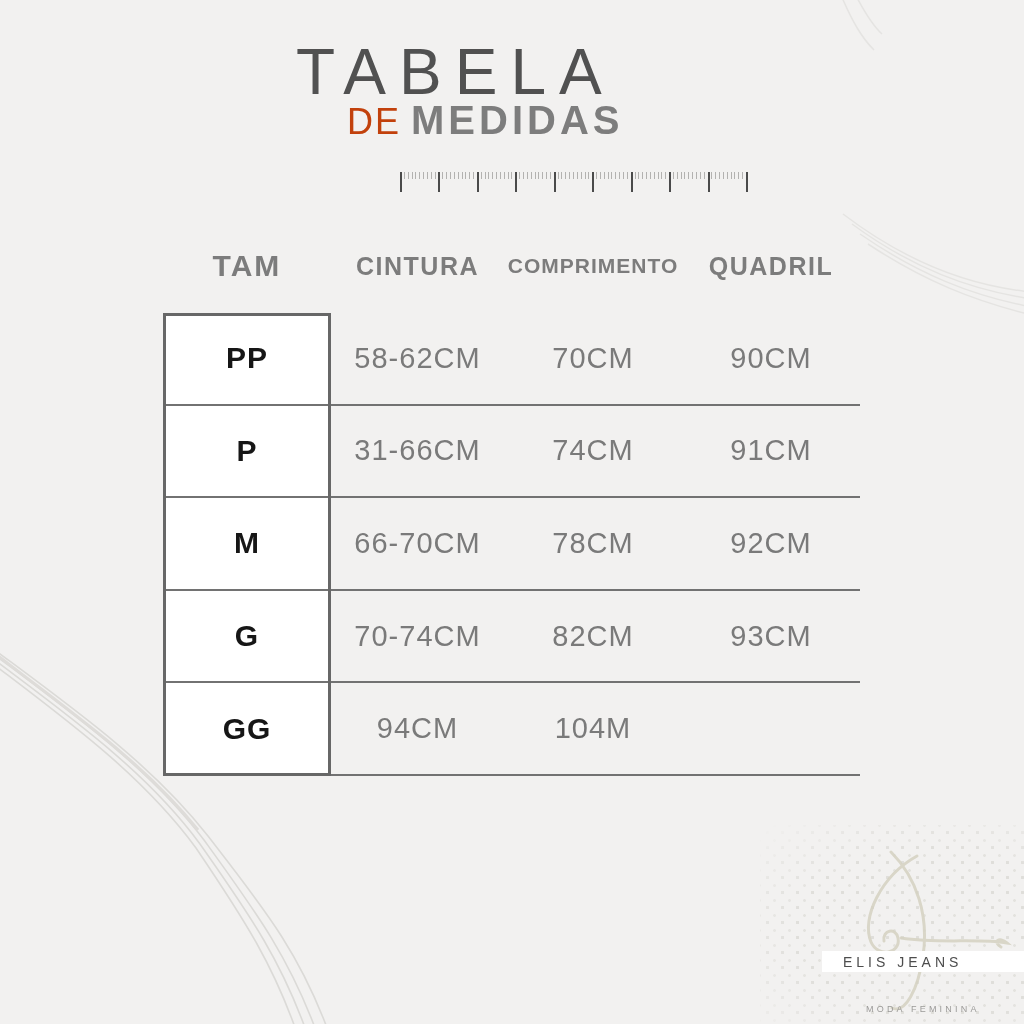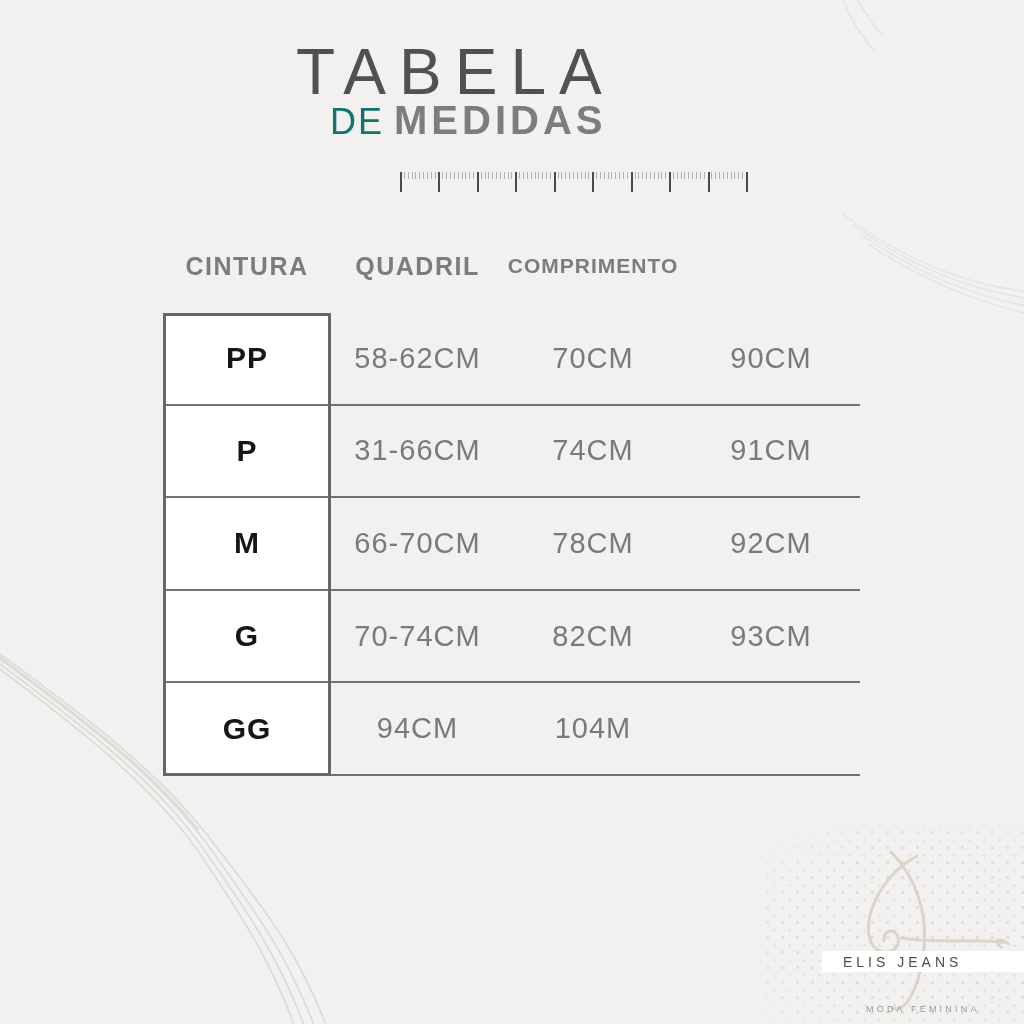--- a/index.html
+++ b/index.html
@@ -16,21 +16,21 @@
     background-position:0 0,7px 8px;
     opacity:.9;
     -webkit-mask-image:radial-gradient(ellipse at 65% 55%,#000 55%,transparent 98%);
             mask-image:radial-gradient(ellipse at 65% 55%,#000 55%,transparent 98%);}
   #monogram{position:absolute;left:835px;top:850px;z-index:2;}
 
   
   .title1{position:absolute;left:296px;top:40px;margin:0;font-size:64px;font-weight:400;
     color:#515151;letter-spacing:13px;line-height:1;z-index:5;}
   .title2{position:absolute;left:330px;top:100px;display:flex;align-items:baseline;gap:10px;z-index:5;}
-  .title2 .de{font-size:36px;color:#0f766e;letter-spacing:2px;}
+  .title2 .de{font-size:36px;color:#c2410c;letter-spacing:2px;margin-left:17px;}
   .title2 .medidas{font-size:40px;font-weight:800;color:#7d7d7d;letter-spacing:4px;line-height:1;}
   #ruler{position:absolute;left:400px;top:172px;width:348px;height:22px;z-index:5;}
   #ruler .tick{position:absolute;top:0;display:block;}
   #ruler .major{width:2px;height:20px;background:#4a4a4a;}
   #ruler .minor{width:1px;height:7px;background:#b3b2b0;}
 
   
   #size-table{position:absolute;left:163px;top:245px;width:697px;z-index:5;}
   .thead{display:grid;grid-template-columns:168px 173px 178px 178px;height:42px;align-items:center;}
   .thead .hcell{text-align:center;font-weight:bold;color:#7c7c7c;}
@@ -182,23 +182,24 @@
       <i class="tick minor" style="left: 326.78px;"></i>
       <i class="tick minor" style="left: 330.62px;"></i>
       <i class="tick minor" style="left: 334.47px;"></i>
       <i class="tick minor" style="left: 338.31px;"></i>
       <i class="tick minor" style="left: 342.16px;"></i>
       <i class="tick major" style="left: 346px;"></i>
     </div>
 
   <div id="size-table">
     <div class="thead">
+      <div class="hcell h-tam">TAM</div>
       <div class="hcell h-mid">CINTURA</div>
+      <div class="hcell h-comp">COMPRIMENTO</div>
       <div class="hcell h-mid">QUADRIL</div>
-      <div class="hcell h-comp">COMPRIMENTO</div>
     </div>
     <div class="tbody" id="tbody">
       <div id="tam-bg"></div>
 
       <div class="trow">
           <div class="cell size-cell">PP</div>
           <div class="cell val-cell">58-62CM</div>
           <div class="cell val-cell">70CM</div>
           <div class="cell val-cell">90CM</div>
         </div>

